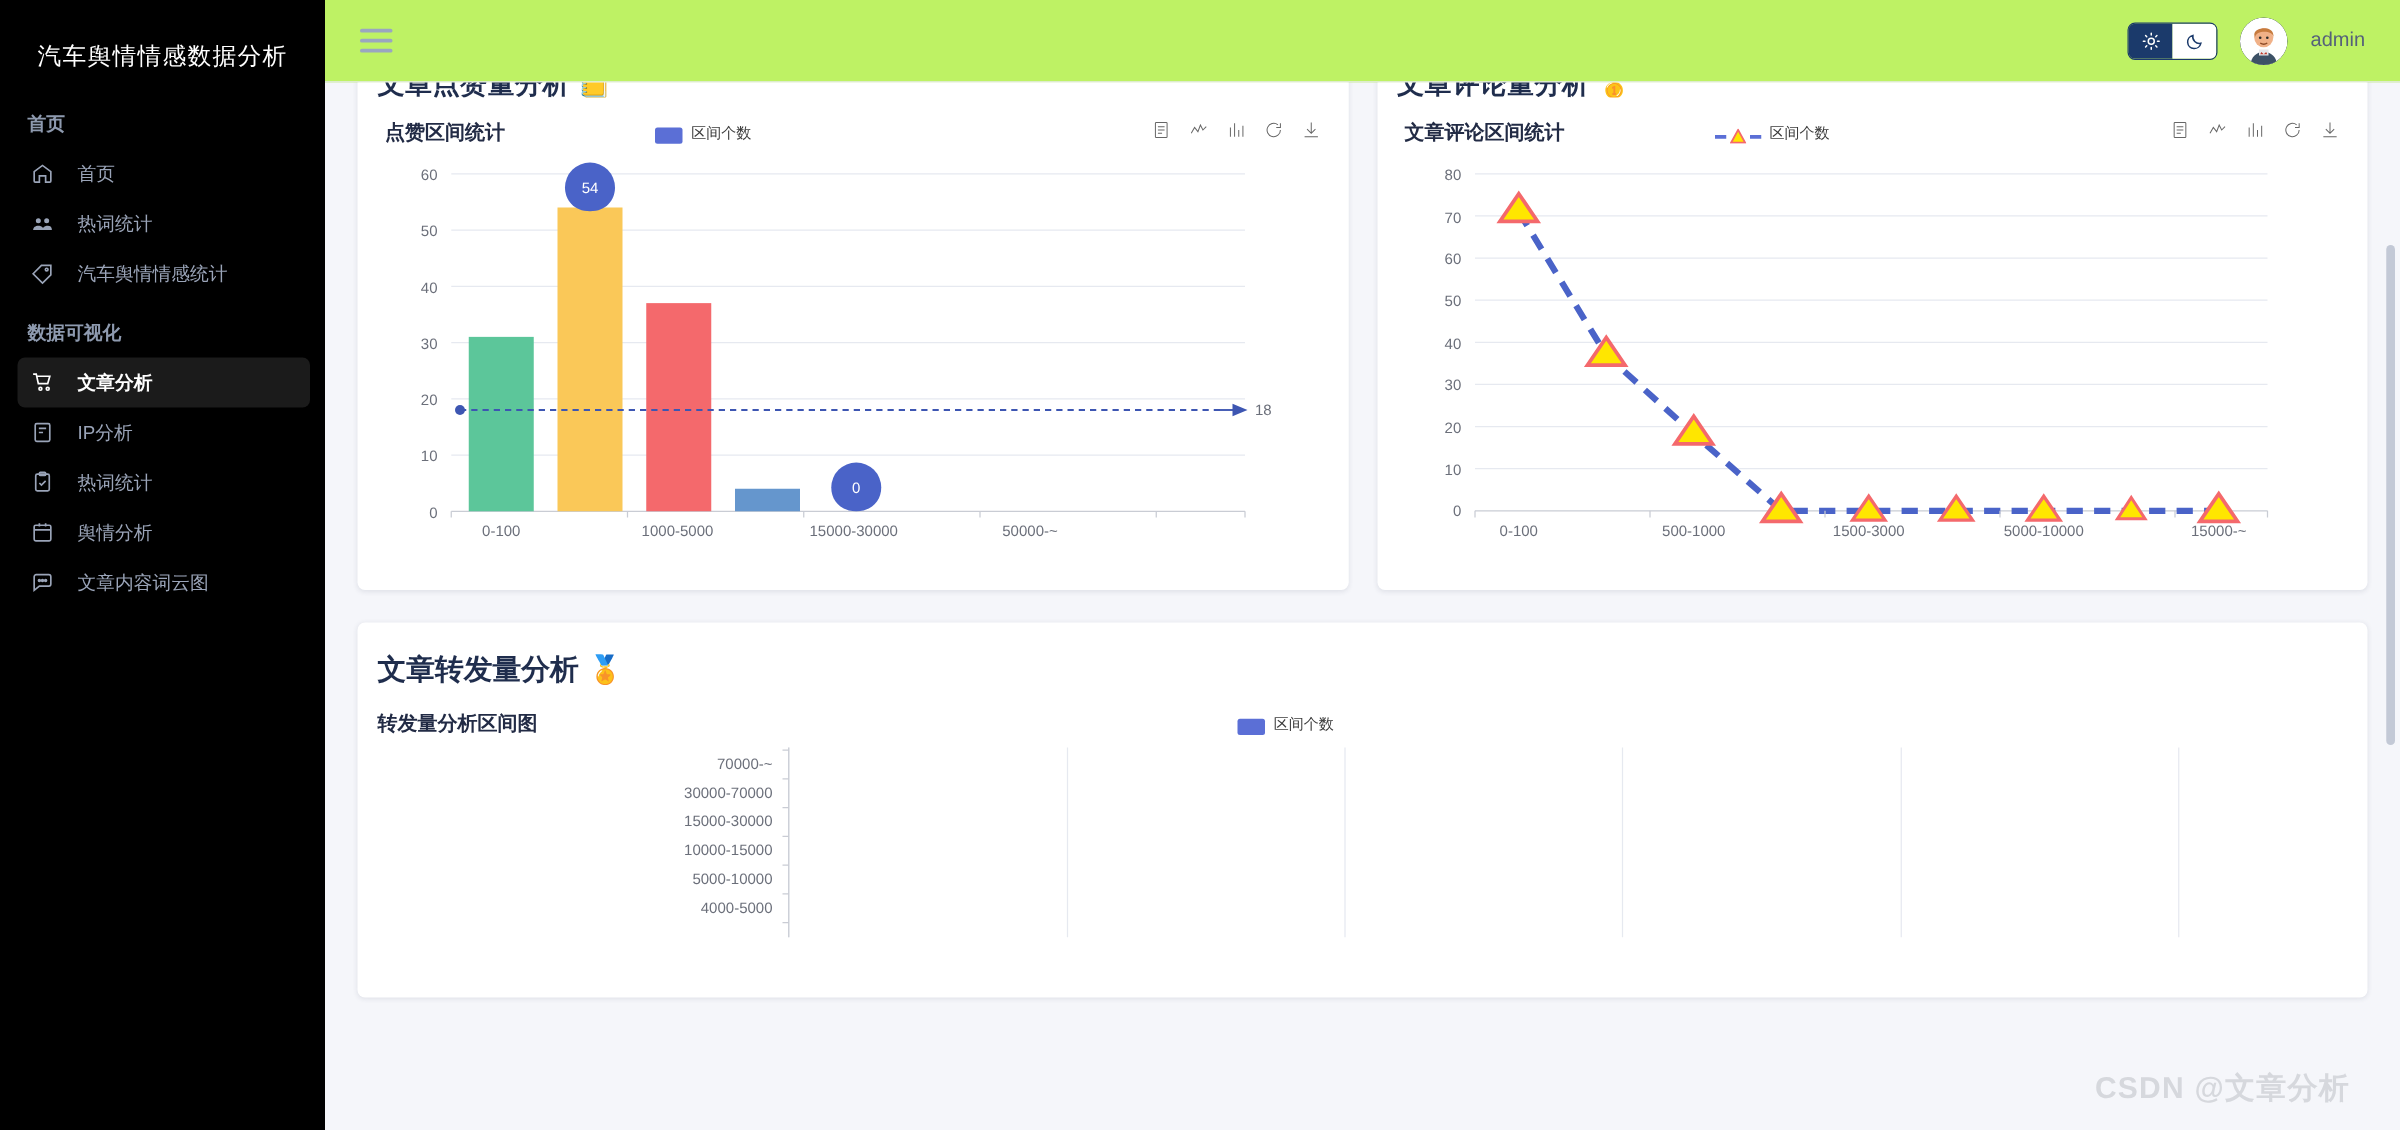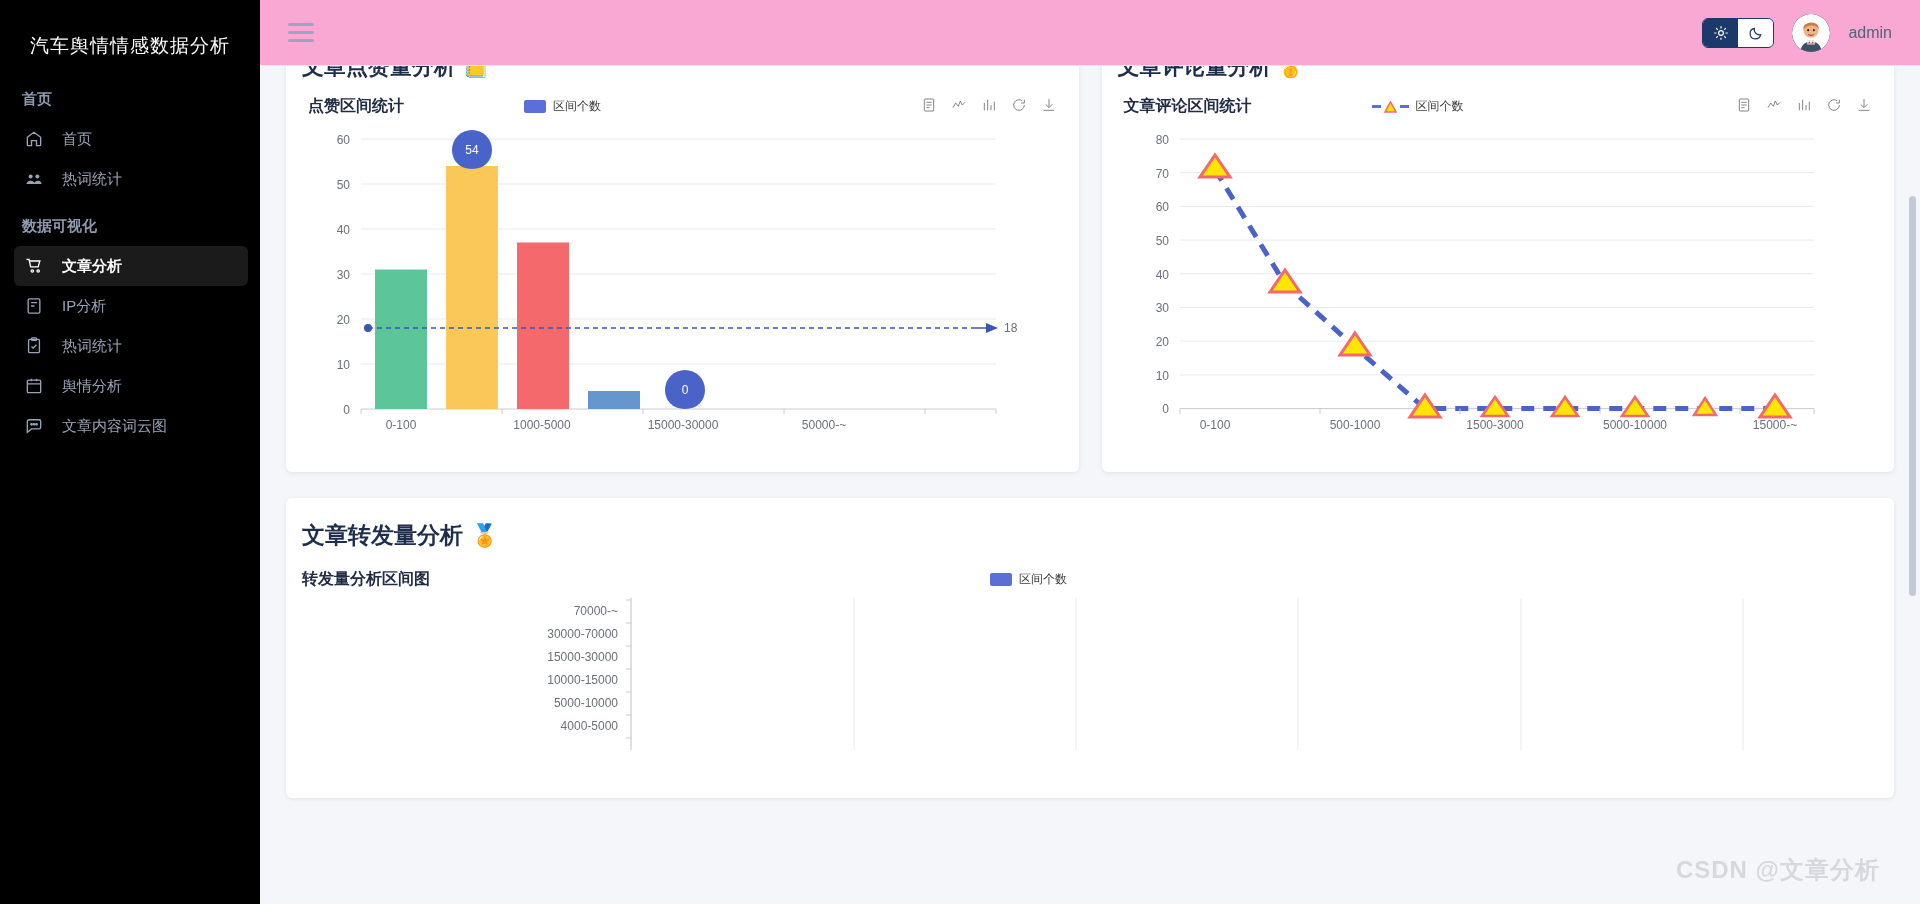--- a/index.html
+++ b/index.html
@@ -29,21 +29,21 @@
     height: 40px; margin: 0 12px 0 14px; padding-left: 10px;
     border-radius: 6px; color: #9aa4b8; font-size: 15px; cursor: pointer;
   }
   .nav-item.active { background: #1b1b1b; color: #ffffff; font-weight: bold; }
   .nav-item .ic { width: 20px; height: 20px; display: inline-block; flex: 0 0 20px; }
   .nav-item .ic svg { width: 20px; height: 20px; display: block; }
 
   
   .main { flex: 1; height: 904px; display: flex; flex-direction: column; background: #f5f6fa; }
   .topbar {
-    height: 66px; background: #f9a8d4; border-bottom: 1px solid #e8eaf0;
+    height: 66px; background: #bef264; border-bottom: 1px solid #e8eaf0;
     display: flex; align-items: center; padding: 0 28px; flex: 0 0 66px;
   }
   .hamburger { width: 26px; cursor: pointer; display: flex; flex-direction: column; gap: 5px; }
   .hamburger span { display: block; height: 3px; background: #9aa6c0; border-radius: 2px; }
   .topbar-right { margin-left: auto; display: flex; align-items: center; gap: 18px; }
   .theme-toggle {
     display: flex; width: 72px; height: 30px; border-radius: 6px;
     overflow: hidden; border: 1px solid #1b3a6b; cursor: pointer;
   }
   .theme-half { width: 36px; height: 28px; display: flex; align-items: center; justify-content: center; }
@@ -66,21 +66,21 @@
   }
   .card-top { flex: 1; height: 420px; margin-top: -14px; }
   .card-title-clipped {
     font-size: 22px; font-weight: bold; color: #1f2d4d;
     padding-left: 16px; height: 26px; overflow: hidden;
   }
   .chart-head {
     display: flex; align-items: center; padding: 18px 22px 0 22px;
   }
   .chart-subtitle { font-size: 16px; font-weight: bold; color: #222b45; }
-  .legend { display: flex; align-items: center; gap: 7px; margin-left: 120px; }
+  .legend { display: flex; align-items: flex-end; gap: 7px; margin-left: 120px; }
   .legend-swatch { width: 22px; height: 13px; background: #5b6fd6; border-radius: 2px; }
   .legend-label { font-size: 12px; color: #3b3b3b; }
   .legend-line { display: flex; align-items: center; gap: 3px; }
   .legend-dash { width: 9px; height: 3px; background: #5b6fd6; }
   .toolbox { margin-left: auto; display: flex; gap: 14px; align-items: center; }
   .toolbox svg { width: 16px; height: 16px; stroke: #666; fill: none; stroke-width: 1.2; }
 
   .chart-body { position: relative; }
   .chart-svg { display: block; }
 
@@ -138,20 +138,29 @@
           <svg viewBox="0 0 24 24" fill="#9aa4b8">
               <circle cx="8" cy="9" r="2.4"></circle>
               <circle cx="16" cy="9" r="2.4"></circle>
               <path d="M3 18c0-2.5 2.3-4 5-4s5 1.5 5 4z"></path>
               <path d="M12 18c0-2.5 2.3-4 5-4s4 1.5 4 4z"></path>
             </svg>
         </span>
         <span>热词统计</span>
       </div>
 
+      <div class="nav-item">
+        <span class="ic">
+          <svg viewBox="0 0 24 24" fill="none" stroke="#9aa4b8" stroke-width="1.6">
+              <path d="M3 12l8-8h9v9l-8 8z"></path>
+              <circle cx="16" cy="8" r="1.3"></circle>
+            </svg>
+        </span>
+        <span>汽车舆情情感统计</span>
+      </div>
     </div>
 
     <div>
       <div class="nav-group-title">数据可视化</div>
 
       <div class="nav-item active">
         <span class="ic">
           <svg viewBox="0 0 24 24" fill="none" stroke="#ffffff" stroke-width="1.6">
               <path d="M3 4h3l2 9h9l2-7H7"></path>
               <circle cx="10" cy="18" r="1.4"></circle>

